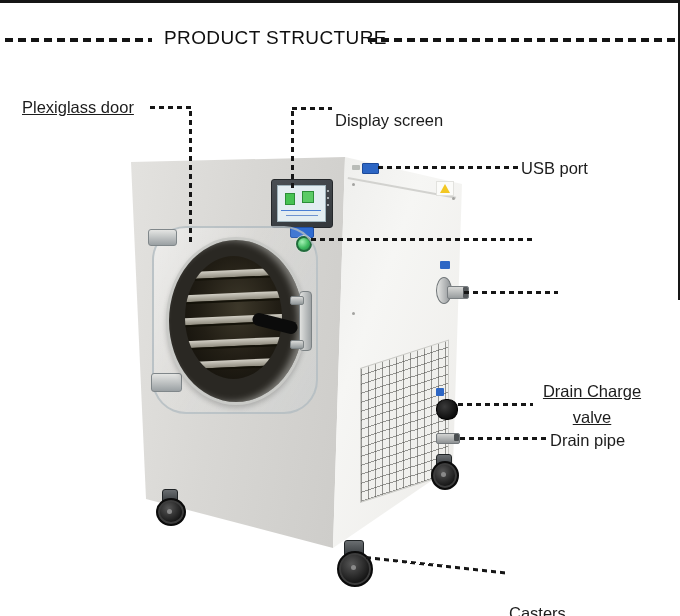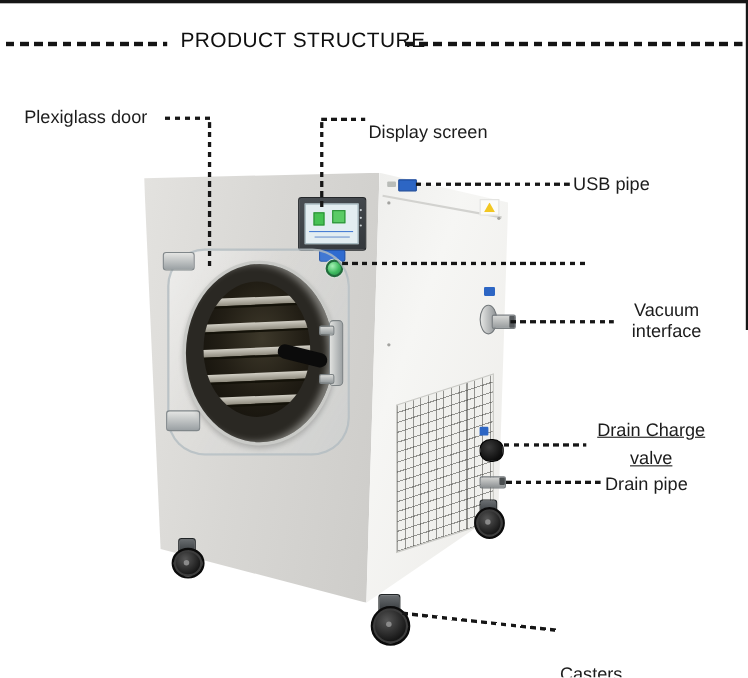--- a/index.html
+++ b/index.html
@@ -161,35 +161,33 @@
   </div>
   <div class="abs fork" style="left:344px;top:540px;width:18px;height:16px;"></div>
   <div class="abs wheel" style="left:337px;top:551px;width:32px;height:32px;">
     <div class="abs hub" style="left:12px;top:12px;"></div>
   </div>
   <div class="abs fork" style="left:436px;top:454px;width:14px;height:13px;"></div>
   <div class="abs wheel" style="left:431px;top:461px;width:24px;height:25px;">
     <div class="abs hub" style="left:8px;top:9px;"></div>
   </div>
 
-  <div class="abs lab" style="left:22px;top:98px;">Plexiglass door</div>
+  <div class="abs lab" style="left:22px;top:98px;text-decoration:underline;">Plexiglass door</div>
   <div class="abs dash-h" style="left:150px;top:106px;width:42px;"></div>
   <div class="abs dash-v" style="left:189px;top:111px;height:133px;"></div>
 
   <div class="abs lab" style="left:335px;top:111px;">Display screen</div>
   <div class="abs dash-h" style="left:292px;top:107px;width:40px;"></div>
   <div class="abs dash-v" style="left:291px;top:111px;height:80px;"></div>
 
-  <div class="abs lab" style="left:521px;top:159px;">USB pipe</div>
+  <div class="abs lab" style="left:521px;top:159px;">USB port</div>
   <div class="abs dash-h" style="left:378px;top:166px;width:140px;"></div>
 
   <div class="abs dash-h" style="left:311px;top:238px;width:224px;"></div>
 
-  <div class="abs lab ctr" style="left:560px;top:273px;width:92px;line-height:19px;">Vacuum
-interface</div>
   <div class="abs dash-h" style="left:464px;top:291px;width:94px;"></div>
 
   <div class="abs lab ctr" style="left:532px;top:378px;width:120px;line-height:26px;text-decoration:underline;">Drain Charge
 valve</div>
   <div class="abs dash-h" style="left:458px;top:403px;width:75px;"></div>
 
   <div class="abs lab" style="left:550px;top:431px;">Drain pipe</div>
   <div class="abs dash-h" style="left:460px;top:437px;width:86px;"></div>
 
   <div class="abs lab" style="left:509px;top:564px;margin-top:40px;">Casters</div>

